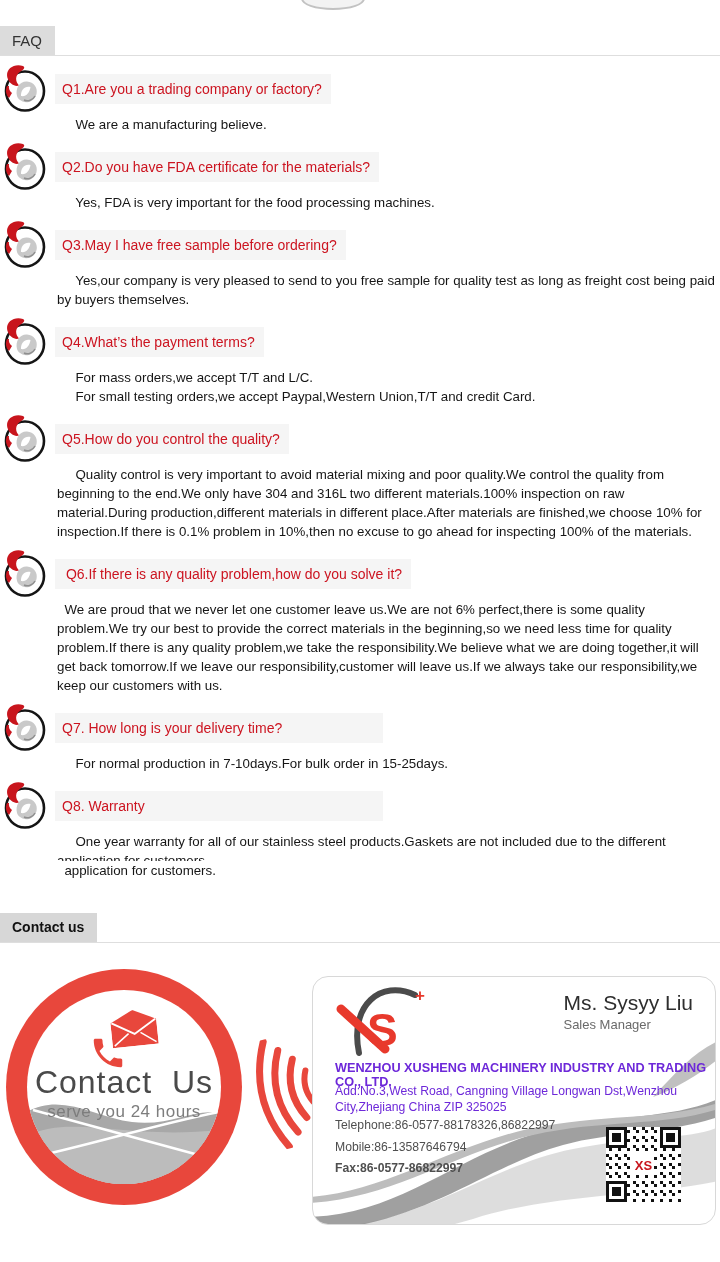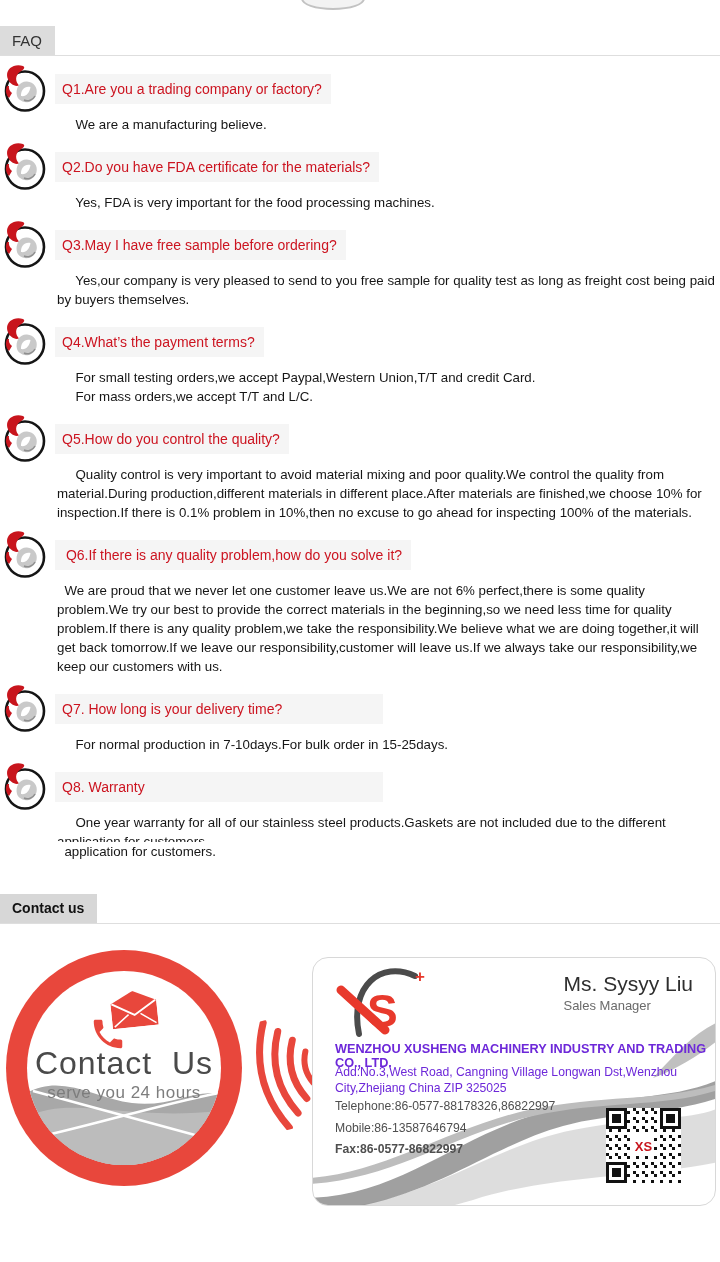--- a/index.html
+++ b/index.html
@@ -137,41 +137,42 @@
         <path d="M5 22 C3 26 4 31 7 34 L10 29 C7.5 27 6.5 24.5 7 22 Z" fill="#c8151d"></path>
         <path d="M15 32 C13 24 18 17 25 17.5 C32 18 36 24 34.5 30 C33 36.5 26 40 20.5 37.5 C17.5 36 15.8 34.5 15 32 Z" fill="#c9c9c9"></path>
         <path d="M19 32 C18.5 26 23 21.5 28.5 23 C27.5 29 24 33 19 32 Z" fill="#fff"></path>
         <path d="M22 36 C26 38 31 36 33 32" stroke="#8f8f8f" stroke-width="1.5" fill="none"></path>
       </svg>
       <div class="q-bar">
         <span class="q-text">Q4.What’s the payment terms?</span>
       </div>
     </div>
     <div class="answers">
+          <div class="ans-line">     For mass orders,we accept T/T and L/C.</div>
           <div class="ans-line">     For small testing orders,we accept Paypal,Western Union,T/T and credit Card.</div>
-          <div class="ans-line">     For mass orders,we accept T/T and L/C.</div>
         </div>
   </div>
 
   <div class="faq-item">
     <div class="faq-row">
       <svg class="mascot" viewBox="0 0 44 48">
         <ellipse cx="23" cy="27" rx="19" ry="19.5" fill="#fff" stroke="#151515" stroke-width="2.6"></ellipse>
         <path d="M21 2 C11 -1 3 6 5.5 14 C7.5 20 13 23 17 21.5 C12.5 16.5 13.5 10.5 18.5 7.5 C22 5.5 23.5 3 21 2 Z" fill="#c8151d"></path>
         <path d="M5 22 C3 26 4 31 7 34 L10 29 C7.5 27 6.5 24.5 7 22 Z" fill="#c8151d"></path>
         <path d="M15 32 C13 24 18 17 25 17.5 C32 18 36 24 34.5 30 C33 36.5 26 40 20.5 37.5 C17.5 36 15.8 34.5 15 32 Z" fill="#c9c9c9"></path>
         <path d="M19 32 C18.5 26 23 21.5 28.5 23 C27.5 29 24 33 19 32 Z" fill="#fff"></path>
         <path d="M22 36 C26 38 31 36 33 32" stroke="#8f8f8f" stroke-width="1.5" fill="none"></path>
       </svg>
       <div class="q-bar">
         <span class="q-text">Q5.How do you control the quality?</span>
       </div>
     </div>
     <div class="answers">
           <div class="ans-line">     Quality control is very important to avoid material mixing and poor quality.We control the quality from</div>
+          <div class="ans-line">beginning to the end.We only have 304 and 316L two different materials.100% inspection on raw</div>
           <div class="ans-line">material.During production,different materials in different place.After materials are finished,we choose 10% for</div>
           <div class="ans-line">inspection.If there is 0.1% problem in 10%,then no excuse to go ahead for inspecting 100% of the materials.</div>
         </div>
   </div>
 
   <div class="faq-item">
     <div class="faq-row">
       <svg class="mascot" viewBox="0 0 44 48">
         <ellipse cx="23" cy="27" rx="19" ry="19.5" fill="#fff" stroke="#151515" stroke-width="2.6"></ellipse>
         <path d="M21 2 C11 -1 3 6 5.5 14 C7.5 20 13 23 17 21.5 C12.5 16.5 13.5 10.5 18.5 7.5 C22 5.5 23.5 3 21 2 Z" fill="#c8151d"></path>

